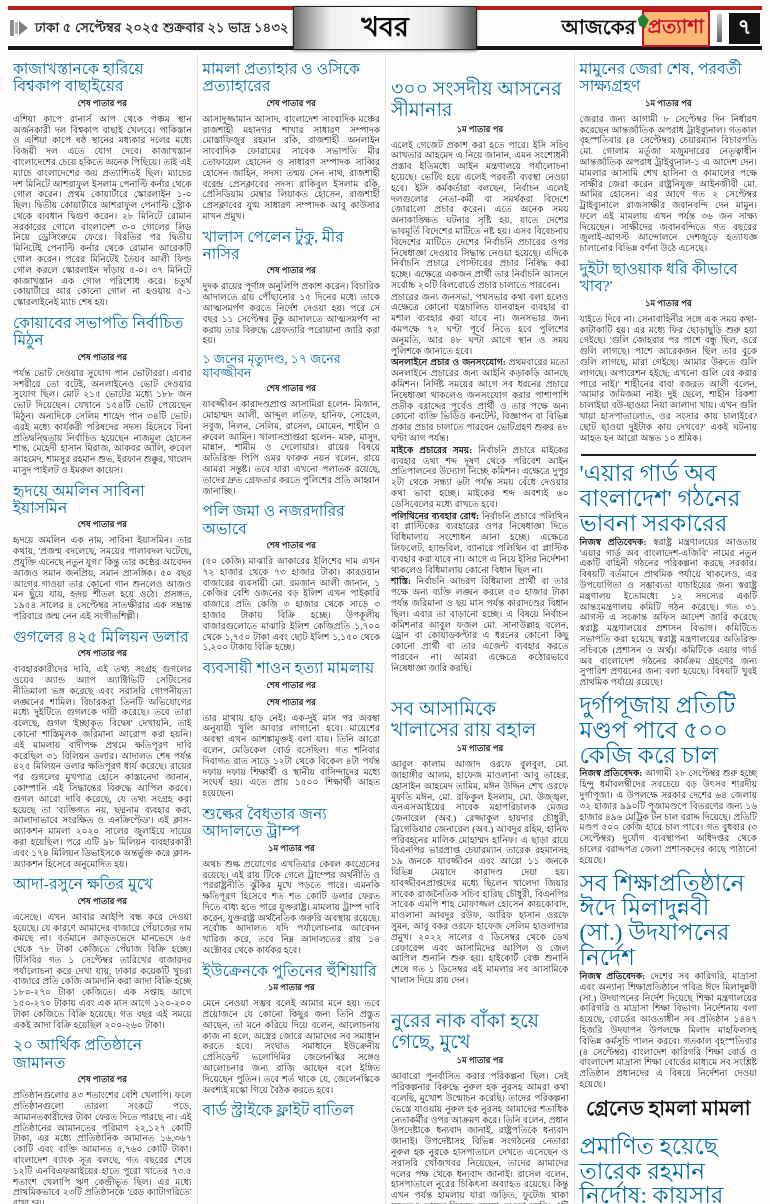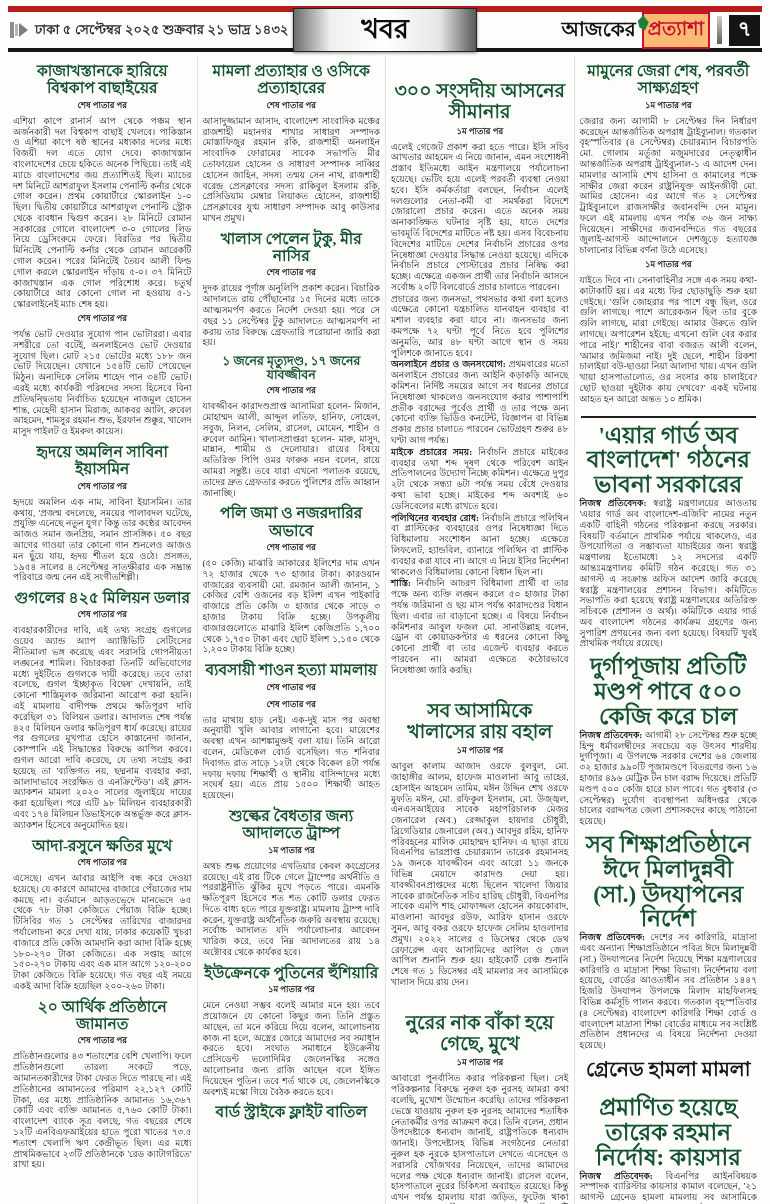--- a/index.html
+++ b/index.html
@@ -4,21 +4,21 @@
 <style>
   html,body{margin:0;padding:0;}
   body{
     width:770px;height:1204px;overflow:hidden;
     background:#fdfdfb;color:#141414;
     font-family:"Liberation Serif","DejaVu Serif",serif;
   }
   
   .page-header{
     position:relative;height:36px;margin:6px 8px 0;
-    border-top:6px solid #b91c1c;border-bottom:4px solid #171717;
+    border-top:4px solid #b91c1c;border-bottom:4px solid #171717;
     display:flex;align-items:center;justify-content:space-between;
     padding:0 2px;
   }
   .h-left{display:flex;align-items:center;gap:7px;}
   .h-date{font-size:13px;font-weight:bold;color:#2b2b2b;letter-spacing:.2px;}
   .marker{display:flex;align-items:center;gap:1px;height:18px;}
   .marker .b1{width:4px;height:16px;background:#8d8d8d;}
   .marker .b2{width:3px;height:12px;background:#b5b5b5;}
   .marker .tri{
     width:0;height:0;border-top:7px solid transparent;border-bottom:7px solid transparent;
@@ -51,21 +51,21 @@
   }
   
   .columns{
     display:flex;align-items:stretch;margin:4px 8px 0;height:1152px;overflow:hidden;
   }
   .col{width:25%;box-sizing:border-box;padding:0 5px;overflow:hidden;}
   .col + .col{border-left:1px solid #e3e3dd;}
   article{break-inside:avoid;}
   .rule{border-top:2px solid #1d1d1d;margin:11px 1px 3px;}
   .kicker{text-align:center;font-size:20px;font-weight:bold;margin:7px 0 16px;line-height:1.1;}
-  h2.hl{margin:6px 0 0;text-align:center;font-weight:bold;color:#14532d;line-height:1.12;}
+  h2.hl{margin:6px 0 0;text-align:left;font-weight:normal;color:#0369a1;line-height:1.12;}
   h2.s{font-size:12.5px;}
   h2.m{font-size:15.5px;}
   h2.l{font-size:19px;margin-top:24px;}
   h2.xl{font-size:23px;line-height:1.08;}
   .sub{text-align:center;font-size:8.5px;font-weight:bold;margin:2px 0 3px;color:#222;}
   .body{margin-bottom:2px;}
   .body p{
     margin:0 0 1px;font-size:9px;line-height:1.2;text-align:justify;
     -webkit-hyphens:none;hyphens:none;word-spacing:.2px;
   }
@@ -100,20 +100,21 @@
 <main class="columns" id="columns">
     <div class="col">
       <article>
         <h2 class="hl m">কাজাখস্তানকে হারিয়ে বিশ্বকাপ বাছাইয়ের</h2>
         <div class="sub">শেষ পাতার পর</div>
         <div class="body">
           <p>এশিয়া কাপে রানার্স আপ থেকে পঞ্চম স্থান অর্জনকারী দল বিশ্বকাপ বাছাই খেলবে। পাকিস্তান ও এশিয়া কাপে ষষ্ঠ স্থানের মধ্যকার দলের মধ্যে বিজয়ী দল এতে যোগ দেবে। কাজাখস্তান বাংলাদেশের চেয়ে হকিতে অনেক পিছিয়ে। তাই এই ম্যাচে বাংলাদেশের জয় প্রত্যাশিতই ছিল। ম্যাচের দশ মিনিটে আশরাফুল ইসলাম পেনাল্টি কর্নার থেকে গোল করেন। প্রথম কোয়ার্টারে স্কোরলাইন ১-০ ছিল। দ্বিতীয় কোয়ার্টারে আশরাফুল পেনাল্টি স্ট্রোক থেকে ব্যবধান দ্বিগুণ করেন। ২৮ মিনিটে রোমান সরকারের গোলে বাংলাদেশ ৩-০ গোলের লিড নিয়ে ড্রেসিংরুমে ফেরে। বিরতির পর দ্বিতীয় মিনিটেই পেনাল্টি কর্নার থেকে রোমান আরেকটি গোল করেন। পরের মিনিটেই তৈয়ব আলী ফিল্ড গোল করলে স্কোরলাইন দাঁড়ায় ৫-০। ৩৭ মিনিটে কাজাখস্তান এক গোল পরিশোধ করে। চতুর্থ কোয়ার্টারে আর কোনো গোল না হওয়ায় ৫-১ স্কোরলাইনেই ম্যাচ শেষ হয়।</p>
         </div>
       </article>
       <article>
+        <h2 class="hl m">কোয়াবের সভাপতি নির্বাচিত মিঠুন</h2>
         <div class="sub">শেষ পাতার পর</div>
         <div class="body">
           <p>পর্যন্ত ভোট দেওয়ার সুযোগ পান ভোটাররা। এবার সশরীরে তো বটেই, অনলাইনেও ভোট দেওয়ার সুযোগ ছিল। মোট ২১৫ ভোটের মধ্যে ১৮৮ জন ভোট দিয়েছেন। যেখানে ১৫৪টি ভোট পেয়েছেন মিঠুন। অন্যদিকে সেলিম শাহেদ পান ৩৪টি ভোট। এরই মধ্যে কার্যকরী পরিষদের সদস্য হিসেবে বিনা প্রতিদ্বন্দ্বিতায় নির্বাচিত হয়েছেন নাজমুল হোসেন শান্ত, মেহেদী হাসান মিরাজ, আকবর আলি, রুবেল আহমেদ, শামসুর রহমান শুভ, ইরফান শুক্কুর, খালেদ মাসুদ পাইলট ও ইমরুল কায়েস।</p>
         </div>
       </article>
       <article>
         <h2 class="hl m">হৃদয়ে অমলিন সাবিনা ইয়াসমিন</h2>
         <div class="sub">শেষ পাতার পর</div>
         <div class="body">
           <p>হৃদয়ে অমলিন এক নাম, সাবিনা ইয়াসমিন। তার কথায়, 'প্রজন্ম বদলেছে, সময়ের পালাবদল ঘটেছে, প্রযুক্তি এনেছে নতুন যুগ।' কিন্তু তার কণ্ঠের আবেদন আজও সমান জনপ্রিয়, সমান প্রাসঙ্গিক। ৫০ বছর আগের গাওয়া তার কোনো গান শুনলেও আজও মন ছুঁয়ে যায়, হৃদয় শীতল হয়ে ওঠে। প্রসঙ্গত, ১৯৫৪ সালের ৪ সেপ্টেম্বর সাতক্ষীরার এক সম্ভ্রান্ত পরিবারে জন্ম নেন এই সংগীতশিল্পী।</p>
@@ -228,20 +229,21 @@
     </div>
     <div class="col">
       <article>
         <h2 class="hl m">মামুনের জেরা শেষ, পরবর্তী সাক্ষ্যগ্রহণ</h2>
         <div class="sub">১ম পাতার পর</div>
         <div class="body">
           <p>জেরার জন্য আগামী ৮ সেপ্টেম্বর দিন নির্ধারণ করেছেন আন্তর্জাতিক অপরাধ ট্রাইব্যুনাল। গতকাল বৃহস্পতিবার (৪ সেপ্টেম্বর) চেয়ারম্যান বিচারপতি মো. গোলাম মর্তূজা মজুমদারের নেতৃত্বাধীন আন্তর্জাতিক অপরাধ ট্রাইব্যুনাল-১ এ আদেশ দেন। মামলার আসামি শেখ হাসিনা ও কামালের পক্ষে সাক্ষীর জেরা করেন রাষ্ট্রনিযুক্ত আইনজীবী মো. আমির হোসেন। এর আগে গত ২ সেপ্টেম্বর ট্রাইব্যুন‍ালে রাজসাক্ষীর জবানবন্দি দেন মামুন। ফলে এই মামলায় এখন পর্যন্ত ৩৬ জন সাক্ষ্য দিয়েছেন। সাক্ষীদের জবানবন্দিতে গত বছরের জুলাই-আগস্ট আন্দোলনে দেশজুড়ে হত্যাযজ্ঞ চালানোর বিভিন্ন বর্ণনা উঠে এসেছে।</p>
         </div>
       </article>
       <article>
+        <h2 class="hl m">দুইটা ছাওয়াক ধরি কীভাবে খাব?'</h2>
         <div class="sub">১ম পাতার পর</div>
         <div class="body">
           <p>যাইতে দিবে না। সেনাবাহিনীর সঙ্গে এক সময় কথা-কাটাকাটি হয়। এর মধ্যে ফির ছোড়াছুড়ি শুরু হয়া গেইছে। 'গুলি জোহরার পর পাশে বন্ধু ছিল, ওরে গুলি লাগছে। পাশে আরেকজন ছিল তার বুকে গুলি লাগছে, মারা গেইছে। আমার উরুতে গুলি লাগছে। অপারেশন হইছে; এখনো গুলি বের করার পারে নাই।' শাহীনের বাবা বজরত আলী বলেন, 'আমার জমিজমা নাই। দুই ছেলে, শাহীন রিকশা চালাইয়া বউ-ছাওয়া নিয়া আলাদা খায়। এখন গুলি খায়া হাসপাতালোত, ওর সংসার কায় চালাইবে? ছোট ছাওয়া দুইটাক কায় দেখবে?' একই ঘটনায় আহত হন আরো অন্তত ১০ শ্রমিক।</p>
         </div>
       </article>
       <article>
         <div class="rule"></div>
         <h2 class="hl xl">'এয়ার গার্ড অব বাংলাদেশ' গঠনের ভাবনা সরকারের</h2>
         <div class="body">
           <p><b>নিজস্ব প্রতিবেদক: </b>স্বরাষ্ট্র মন্ত্রণালয়ের আওতায় 'এয়ার গার্ড অব বাংলাদেশ-এজিবি' নামের নতুন একটি বাহিনী গঠনের পরিকল্পনা করছে সরকার। বিষয়টি বর্তমানে প্রাথমিক পর্যায়ে থাকলেও, এর উপযোগিতা ও সম্ভাব্যতা যাচাইয়ের জন্য স্বরাষ্ট্র মন্ত্রণালয় ইতোমধ্যে ১২ সদস্যের একটি আন্তঃমন্ত্রণালয় কমিটি গঠন করেছে। গত ৩১ আগস্ট এ সংক্রান্ত অফিস আদেশ জারি করেছে স্বরাষ্ট্র মন্ত্রণালয়ের প্রশাসন বিভাগ। কমিটিতে সভাপতি করা হয়েছে স্বরাষ্ট্র মন্ত্রণালয়ের অতিরিক্ত সচিবকে (প্রশাসন ও অর্থ)। কমিটিকে এয়ার গার্ড অব বাংলাদেশ গঠনের কার্যক্রম গ্রহণের জন্য সুপারিশ প্রণয়নের জন্য বলা হয়েছে। বিষয়টি খুবই প্রাথমিক পর্যায়ে রয়েছে।</p>

